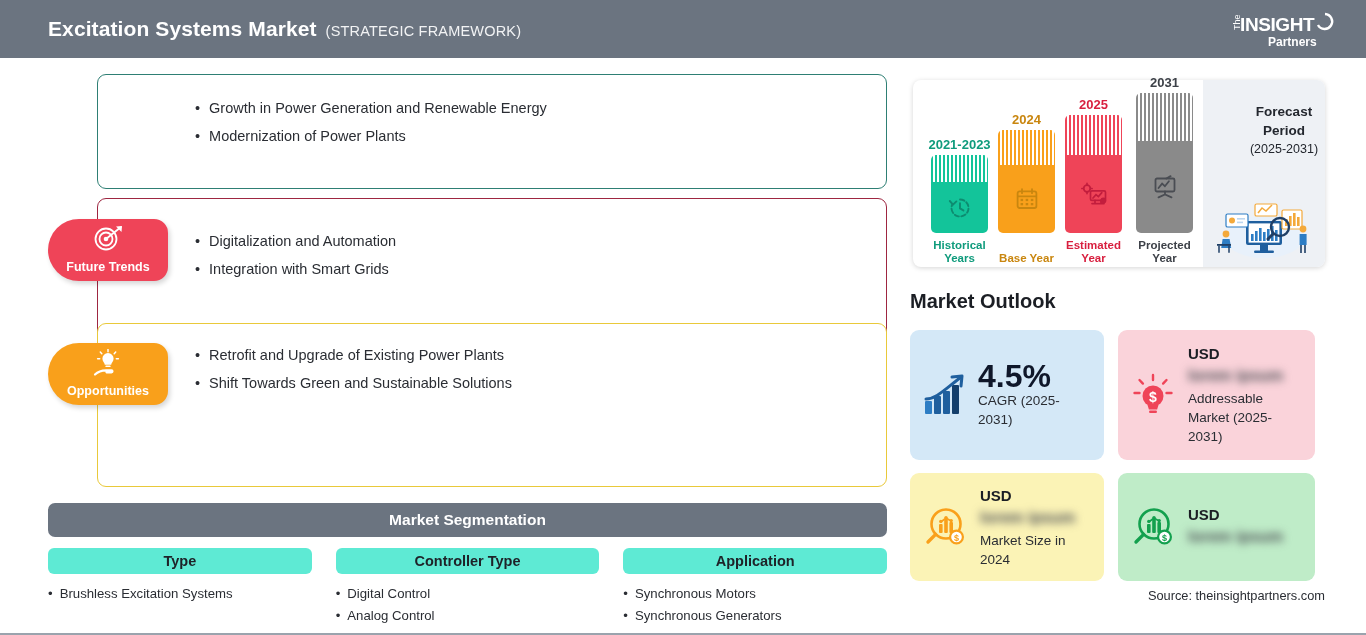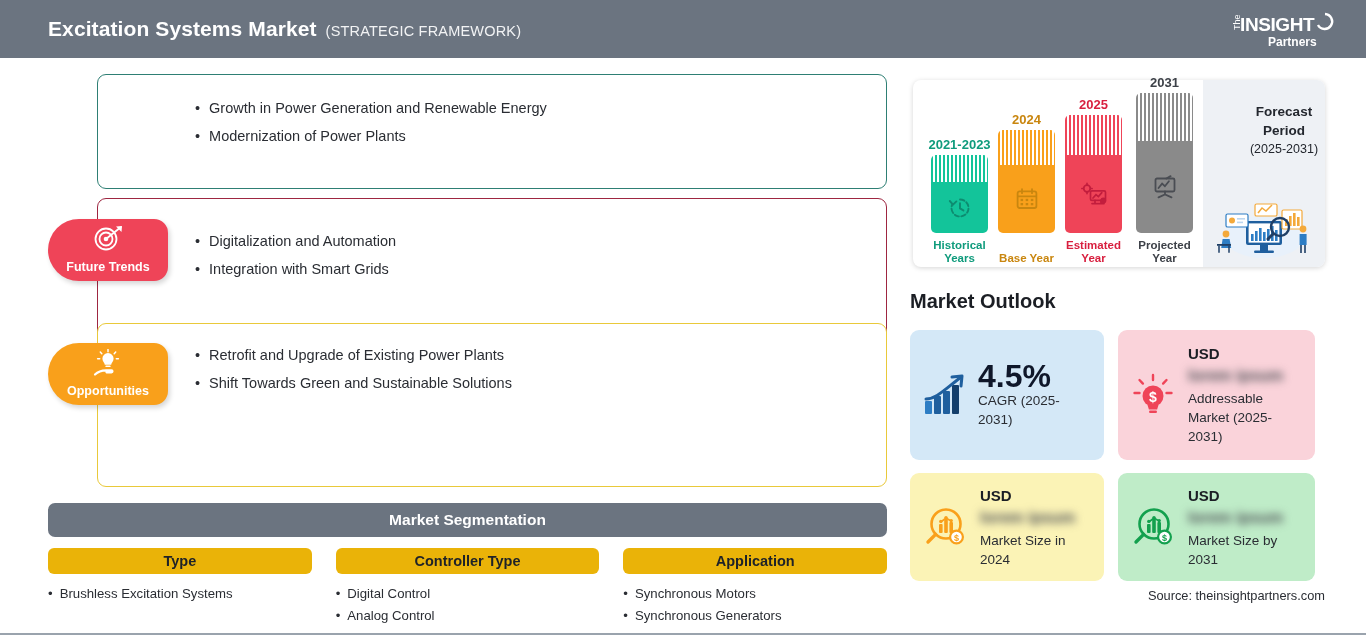--- a/index.html
+++ b/index.html
@@ -92,21 +92,21 @@
     display: flex; align-items: center; justify-content: center;
   }
   .seg-header-text { color: #fff; font-size: 15.5px; font-weight: bold; }
 
   .seg-cols {
     position: absolute; left: 48px; top: 490px;
     width: 839px; display: flex; gap: 24px;
   }
   .seg-col { width: 264px; }
   .seg-col-head {
-    height: 26px; background: #eab308; border-radius: 6px;
+    height: 26px; background: #5eead4; border-radius: 6px;
     display: flex; align-items: center; justify-content: center;
     margin-bottom: 9px;
   }
   .seg-col-head-text { font-size: 14.5px; font-weight: bold; color: #1e2228; }
   .seg-item {
     font-size: 13.2px; color: #2a2d33; line-height: 22px; white-space: nowrap;
   }
   .seg-item::before { content: "\2022"; margin-right: 7px; }
 
   
@@ -482,19 +482,18 @@
         </g>
         <circle cx="18.8" cy="17.4" r="1.7" fill="#13a04e"></circle>
         <circle cx="24" cy="13.6" r="1.7" fill="#13a04e"></circle>
         <circle cx="29.2" cy="16.6" r="1.7" fill="#13a04e"></circle>
         <circle cx="34.5" cy="33" r="6.4" fill="#ffffff" stroke="#13a04e" stroke-width="2.2"></circle>
         <text x="34.5" y="37" fill="#13a04e" font-family="Liberation Sans, sans-serif" font-size="9" font-weight="bold" text-anchor="middle">$</text>
       </svg>
       <div class="kpi-body">
         <div class="kpi-usd">USD</div>
         <div class="kpi-blur">lorem ipsum</div>
-        <div class="kpi-caption">Market Size by 2031</div>
       </div>
     </div>
 
     <div class="source">Source: theinsightpartners.com</div>
   </div>
 </div>
 
 </body></html>

